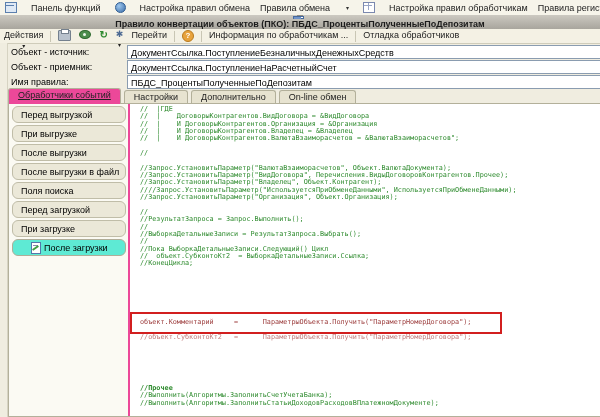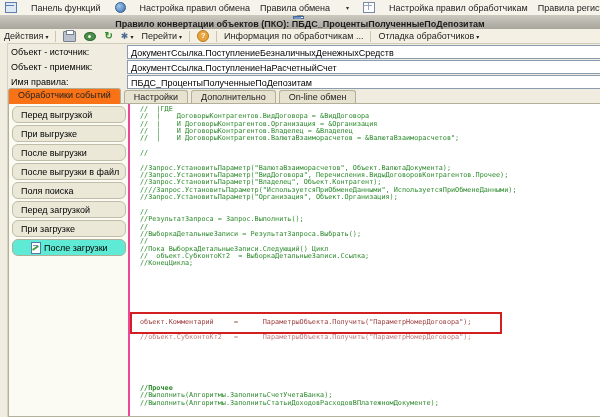--- a/index.html
+++ b/index.html
@@ -29,21 +29,21 @@
             display:flex;align-items:center;font-size:9px;font-weight:bold;color:#1b1b1b;flex-direction:column;}
   .win-grip{width:6px;height:10px;margin:0 3px 0 2px;
             background:repeating-linear-gradient(#8e8b83 0 1px,transparent 1px 3px);}
   .ic-form{width:9px;height:9px;background:#fff;border:1px solid #46699c;margin-right:4px;}
   .ic-form:before{content:"";position:absolute;left:0;top:0;width:7px;height:2px;background:#6f93c9;}
 
   
   .toolbar{position:absolute;left:0;top:29px;width:600px;height:14px;
            background:#f4f1e4;border-bottom:1px solid #cfccba;
            display:flex;align-items:center;font-size:9px;color:#222;white-space:nowrap;}
-  .tbtn{display:flex;align-items:center;gap:2px;padding:0 4px;height:12px;cursor:default;}
+  .tbtn{display:flex;align-items:center;gap:2px;padding:0 4px;height:12px;cursor:default;flex-direction:column;}
   .tbtn .arrow{font-size:6px;}
   .tsep{width:1px;height:11px;background:#c9c6b4;margin:0 3px;}
   .ic-print{width:11px;height:9px;background:#b9c2cd;border:1px solid #74808e;border-radius:1px;}
   .ic-print:before{content:"";position:absolute;left:2px;top:-2px;width:6px;height:3px;background:#fff;border:1px solid #74808e;}
   .ic-eye{width:10px;height:7px;border-radius:50%;background:#4c8d4c;border:1px solid #2f6a2f;}
   .ic-eye:before{content:"";position:absolute;left:3px;top:2px;width:3px;height:3px;border-radius:50%;background:#eaf4ea;}
   .ic-refresh{font-size:10px;line-height:10px;color:#2f8a2f;font-weight:bold;}
   .ic-star{font-size:9px;line-height:9px;color:#4d6a93;}
   .ic-help{width:10px;height:10px;border-radius:50%;background:#e8a33d;border:1px solid #b97a1e;
            color:#fff;font-size:8px;font-weight:bold;text-align:center;line-height:10px;}
@@ -55,21 +55,21 @@
   
   .field-label{position:absolute;left:11px;font-size:9px;color:#000;}
   .field-input{position:absolute;left:127px;width:470px;height:11px;
                border:1px solid #8a9cb0;background:#fff;font-family:"Liberation Sans",sans-serif;
                font-size:9px;color:#000;padding:1px 0 0 3px;margin:0;}
 
   
   .tabs{position:absolute;left:8px;top:88px;height:15px;display:flex;align-items:flex-end;font-size:9px;}
   .tab{padding:1px 9px 0 9px;height:12px;background:#e7e3d0;border:1px solid #b3b09a;
        border-bottom:none;border-radius:3px 3px 0 0;margin-right:3px;color:#222;position:relative;top:1px;cursor:default;}
-  .tab.active{background:#f97316;height:14px;top:1px;z-index:3;font-weight:normal;}
+  .tab.active{background:#ec4899;height:14px;top:1px;z-index:3;font-weight:normal;text-decoration:underline;}
 
   
   .panel{position:absolute;left:8px;top:103px;width:592px;height:314px;
          background:#fbfaf3;border:1px solid #b3b09a;border-right:none;box-sizing:border-box;z-index:2;}
   .sidebar{position:absolute;left:1px;top:2px;width:118px;}
   .side-btn{width:114px;height:17px;margin:0 0 2px 2px;background:#ebe8d8;border:1px solid #c0bda8;
             border-radius:6px;font-size:9px;color:#000;display:flex;align-items:center;
             justify-content:flex-start;padding-left:8px;box-sizing:border-box;cursor:default;}
   .side-btn.selected{background:#5eead4;border-color:#b0ad98;padding-left:18px;}
   .ic-doc{width:8px;height:10px;background:#fff;border:1px solid #5577aa;margin-right:3px;flex:0 0 auto;}

